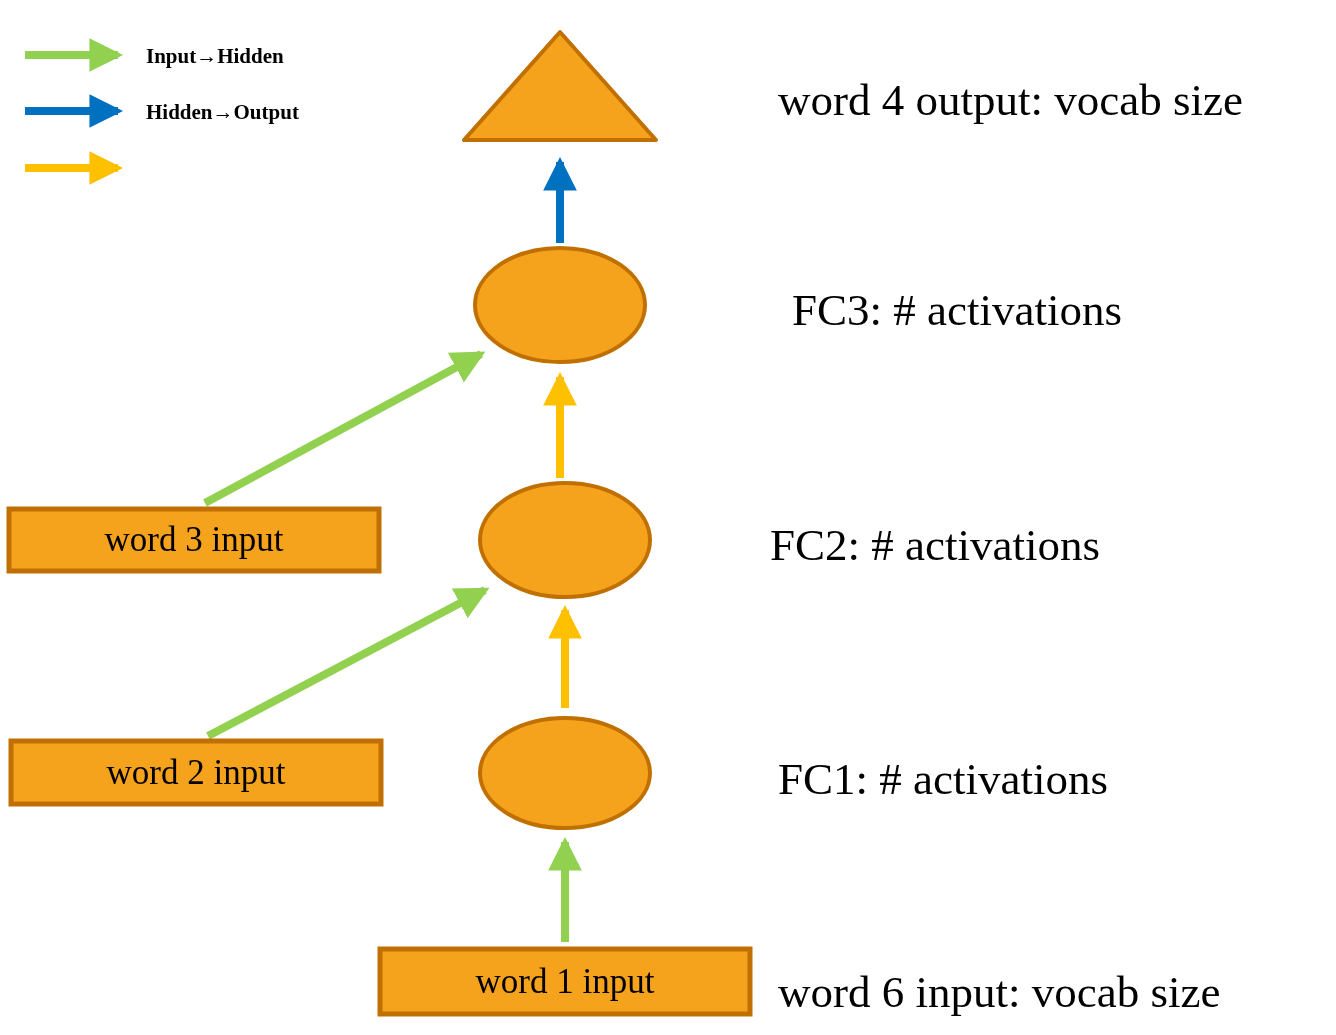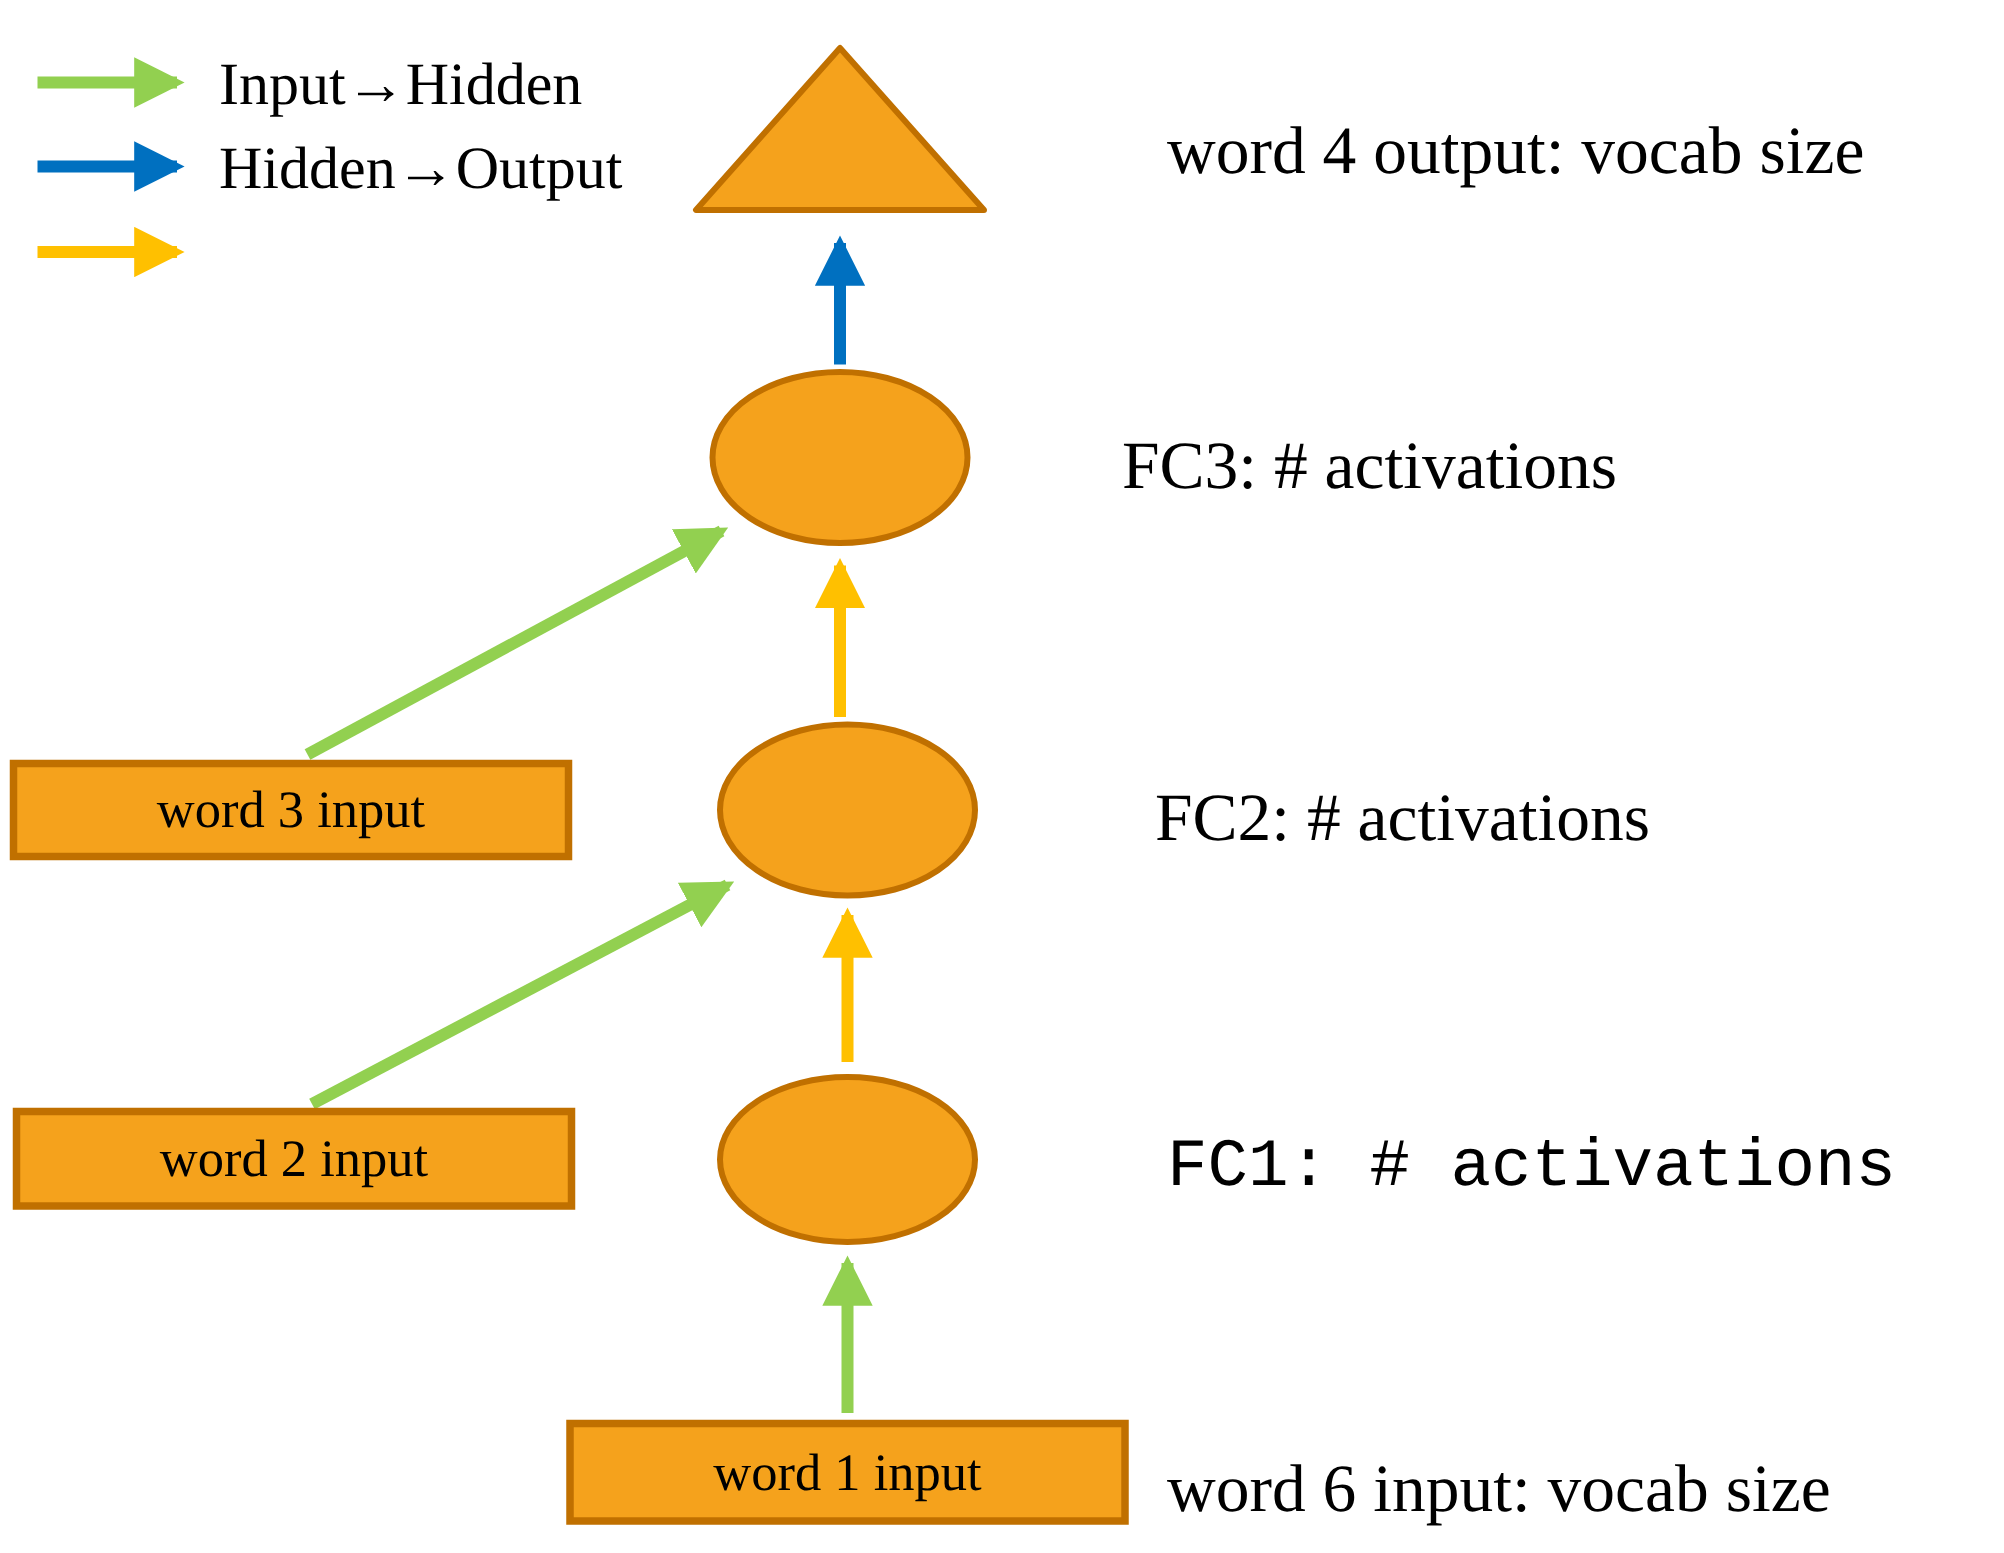--- a/index.html
+++ b/index.html
@@ -6,21 +6,21 @@
   .canvas {
     position: relative;
     width: 1336px;
     height: 1035px;
     background: #ffffff;
     font-family: "Liberation Serif", serif;
     overflow: hidden;
   }
   .canvas svg { position: absolute; left: 0; top: 0; }
   .txt { position: absolute; color: #000000; white-space: nowrap; }
-  .legend-label { font-size: 40px; line-height: 38px; }
+  .legend-label { font-size: 21px; line-height: 38px; font-weight: bold; }
   .side-label { font-size: 45px; line-height: 52px; }
   .box-label {
     position: absolute;
     display: flex;
     align-items: center;
     justify-content: center;
     color: #000000;
     font-size: 35px;
     white-space: nowrap;
   }
@@ -73,22 +73,22 @@
     <rect x="11" y="741" width="370" height="63" fill="none" stroke-width="5" stroke="#C07000"></rect>
 
     <rect x="380" y="949" width="370" height="65" stroke-width="5" fill="#F5A21C"></rect>
     <rect x="380" y="949" width="370" height="65" fill="none" stroke-width="5" stroke="#C07000"></rect>
   </svg>
 
   <div class="txt legend-label" style="left:146px; top:37px;">Input→Hidden</div>
   <div class="txt legend-label" style="left:146px; top:93px;">Hidden→Output</div>
 
   <div class="txt side-label" style="left:778px; top:74px;">word 4 output: vocab size</div>
-  <div class="txt side-label" style="left:748px; top:284px;">FC3: # activations</div>
+  <div class="txt side-label" style="left:792px; top:284px;">FC3: # activations</div>
   <div class="txt side-label" style="left:770px; top:519px;">FC2: # activations</div>
-  <div class="txt side-label" style="left:778px; top:753px;font-family:Liberation Mono, monospace;">FC1: # activations</div>
+  <div class="txt side-label" style="left:778px; top:753px;">FC1: # activations</div>
   <div class="txt side-label" style="left:778px; top:966px;">word 6 input: vocab size</div>
 
   <div class="box-label" style="left:9px; top:509px; width:370px; height:62px;">word 3 input</div>
   <div class="box-label" style="left:11px; top:741px; width:370px; height:63px;">word 2 input</div>
   <div class="box-label" style="left:380px; top:949px; width:370px; height:65px;text-align:right;">word 1 input</div>
 
 </div>
 
 </body></html>

